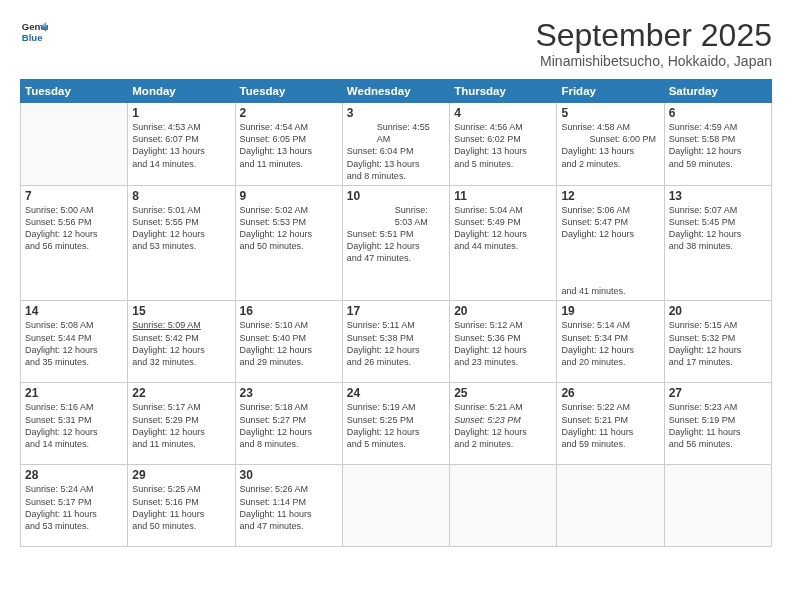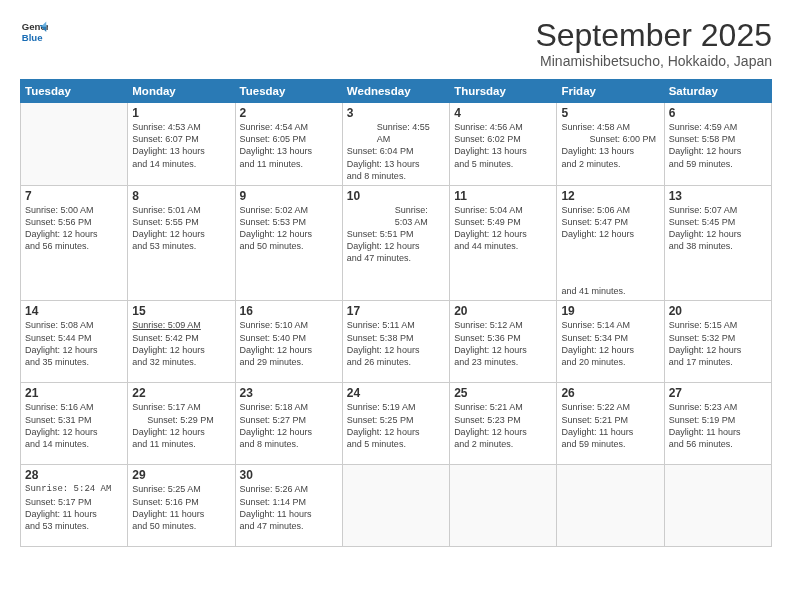--- a/index.html
+++ b/index.html
@@ -313,21 +313,21 @@
               <span style="display: block;">Sunrise: 5:16 AM</span>
               <span style="display: block;">Sunset: 5:31 PM</span>
               <span style="display: block;">Daylight: 12 hours</span>
               <span style="display: block;">and 14 minutes.</span>
             </div>
           </td>
           <td>
             <span class="day-number">22</span>
             <div class="day-info">
               <span style="display: block;">Sunrise: 5:17 AM</span>
-              <span style="display: block; margin-left: 15px;">Sunset: 5:29 PM</span>
+              <span style="display: block;">Sunset: 5:29 PM</span>
               <span style="display: block;">Daylight: 12 hours</span>
               <span style="display: block;">and 11 minutes.</span>
             </div>
           </td>
           <td>
             <span class="day-number">23</span>
             <div class="day-info">
               <span style="display: block;">Sunrise: 5:18 AM</span>
               <span style="display: block;">Sunset: 5:27 PM</span>
               <span style="display: block;">Daylight: 12 hours</span>
@@ -340,21 +340,21 @@
               <span style="display: block;">Sunrise: 5:19 AM</span>
               <span style="display: block;">Sunset: 5:25 PM</span>
               <span style="display: block;">Daylight: 12 hours</span>
               <span style="display: block;">and 5 minutes.</span>
             </div>
           </td>
           <td>
             <span class="day-number">25</span>
             <div class="day-info">
               <span style="display: block;">Sunrise: 5:21 AM</span>
-              <span style="display: block;">Sunset: 5:23 PM</span>
+              <span style="display: block; font-style: italic;">Sunset: 5:23 PM</span>
               <span style="display: block;">Daylight: 12 hours</span>
               <span style="display: block;">and 2 minutes.</span>
             </div>
           </td>
           <td>
             <span class="day-number">26</span>
             <div class="day-info">
               <span style="display: block;">Sunrise: 5:22 AM</span>
               <span style="display: block;">Sunset: 5:21 PM</span>
               <span style="display: block;">Daylight: 11 hours</span>
@@ -368,21 +368,21 @@
               <span style="display: block;">Sunset: 5:19 PM</span>
               <span style="display: block;">Daylight: 11 hours</span>
               <span style="display: block;">and 56 minutes.</span>
             </div>
           </td>
         </tr>
         <tr class="last-row">
           <td>
             <span class="day-number">28</span>
             <div class="day-info">
-              <span style="display: block; font-family: Liberation Mono, monospace;">Sunrise: 5:24 AM</span>
+              <span style="display: block;">Sunrise: 5:24 AM</span>
               <span style="display: block;">Sunset: 5:17 PM</span>
               <span style="display: block;">Daylight: 11 hours</span>
               <span style="display: block;">and 53 minutes.</span>
             </div>
           </td>
           <td>
             <span class="day-number">29</span>
             <div class="day-info">
               <span style="display: block;">Sunrise: 5:25 AM</span>
               <span style="display: block;">Sunset: 5:16 PM</span>

